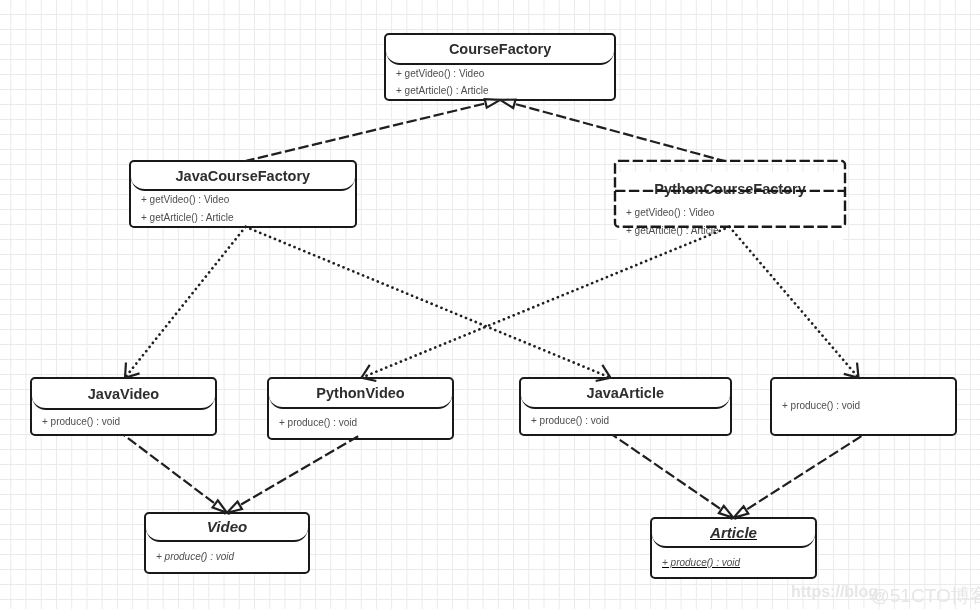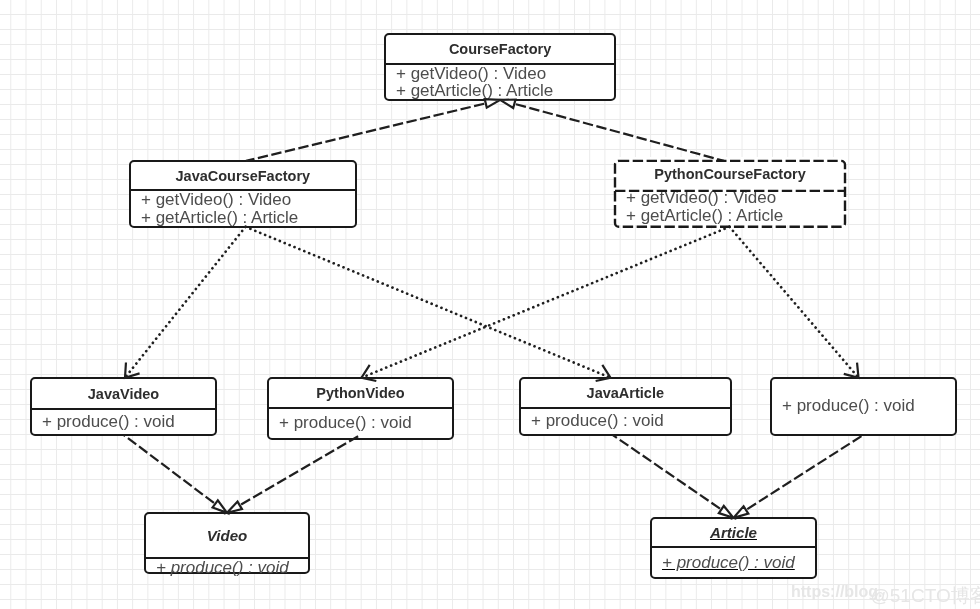--- a/index.html
+++ b/index.html
@@ -17,25 +17,25 @@
   svg.lines .dot{stroke:#1f1f1f;stroke-width:2.65;fill:none;stroke-dasharray:0.1 5.2;stroke-linecap:round;}
   svg.lines .tri{stroke:#1f1f1f;stroke-width:2.2;fill:#ffffff;stroke-linejoin:miter;}
   svg.lines .open{stroke:#1f1f1f;stroke-width:2.2;fill:none;stroke-linecap:butt;stroke-linejoin:miter;}
 
   .uml{position:absolute;box-sizing:border-box;background:#fff;
        border:2.4px solid #191919;border-radius:5px;
        display:flex;flex-direction:column;}
   .uml .title{box-sizing:border-box;text-align:center;font-weight:bold;
        font-size:14.5px;color:#2e2e2e;line-height:1;flex:0 0 auto;
        border-bottom:2.4px solid #191919;
-       display:flex;align-items:center;justify-content:center;}
+       display:flex;align-items:center;justify-content:center;border-radius:14px;}
   .uml .title>span{position:relative;top:1.1px;}
   .uml .members{box-sizing:border-box;padding:0 0 0 10.2px;flex:1 1 auto;
        display:flex;flex-direction:column;justify-content:center;}
-  .uml .members div{font-size:17px;color:#4d4d4d;line-height:17.75px;white-space:nowrap;}
+  .uml .members div{font-size:10px;color:#4d4d4d;line-height:17.75px;white-space:nowrap;}
   .dashedbox{border-color:transparent;}
   .dashedbox .title{border-bottom-color:transparent;}
   svg.overlay{position:absolute;left:0;top:0;width:980px;height:609px;overflow:visible;pointer-events:none;}
   svg.overlay .dbox{fill:none;stroke:#191919;stroke-width:2.4;stroke-dasharray:10.4 3.5;}
   .italic .title,.italic .members div{font-style:italic;}
   .italic .title{font-size:15.1px;}
   .italic .title>span{top:0.1px;}
   .wm{position:absolute;white-space:nowrap;color:#e6e6e6;}
 </style>
 </head>
@@ -59,21 +59,21 @@
   <div class="uml" style="left:128.8px;top:159.7px;width:228px;height:68.3px;">
     <div class="title" style="height:29.8px">
       <span>JavaCourseFactory</span>
     </div>
     <div class="members">
         <div>+ getVideo() : Video</div>
         <div>+ getArticle() : Article</div>
     </div>
   </div>
 
-  <div class="uml dashedbox" style="left:613.8px;top:157px;width:232.4px;height:68.3px;">
+  <div class="uml dashedbox" style="left:613.8px;top:172px;width:232.4px;height:68.3px;">
     <div class="title" style="height:30.0px">
       <span>PythonCourseFactory</span>
     </div>
     <div class="members">
         <div>+ getVideo() : Video</div>
         <div>+ getArticle() : Article</div>
     </div>
   </div>
 
   <div class="uml" style="left:29.8px;top:376.5px;width:187.4px;height:59.5px;">
@@ -103,21 +103,21 @@
     </div>
   </div>
 
   <div class="uml" style="left:769.8px;top:376.5px;width:187.4px;height:59.5px;">
     <div class="members">
         <div>+ produce() : void</div>
     </div>
   </div>
 
   <div class="uml italic" style="left:143.8px;top:511.6px;width:166.4px;height:62.4px;">
-    <div class="title" style="height:45px">
+    <div class="title" style="height:28px">
       <span>Video</span>
     </div>
     <div class="members">
         <div>+ produce() : void</div>
     </div>
   </div>
 
   <div class="uml italic" style="left:649.8px;top:516.7px;width:167.4px;height:62.3px;text-decoration:underline;">
     <div class="title" style="height:29.8px">
       <span>Article</span>

